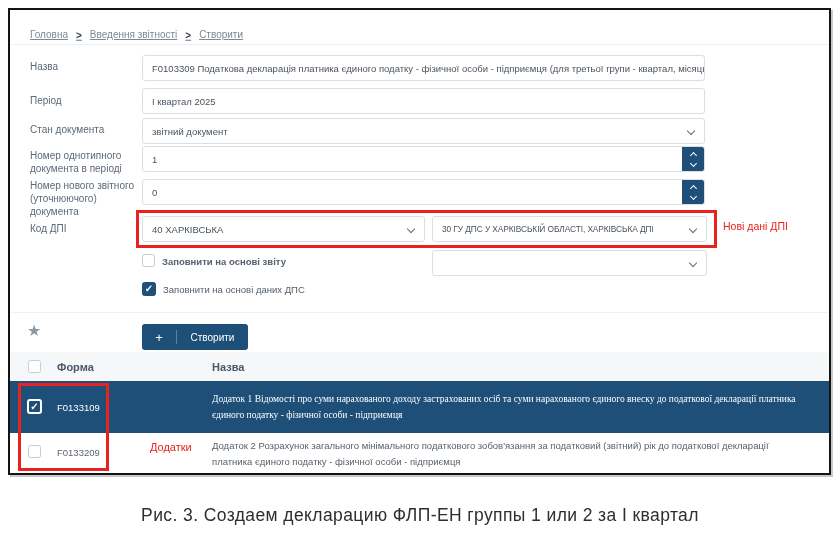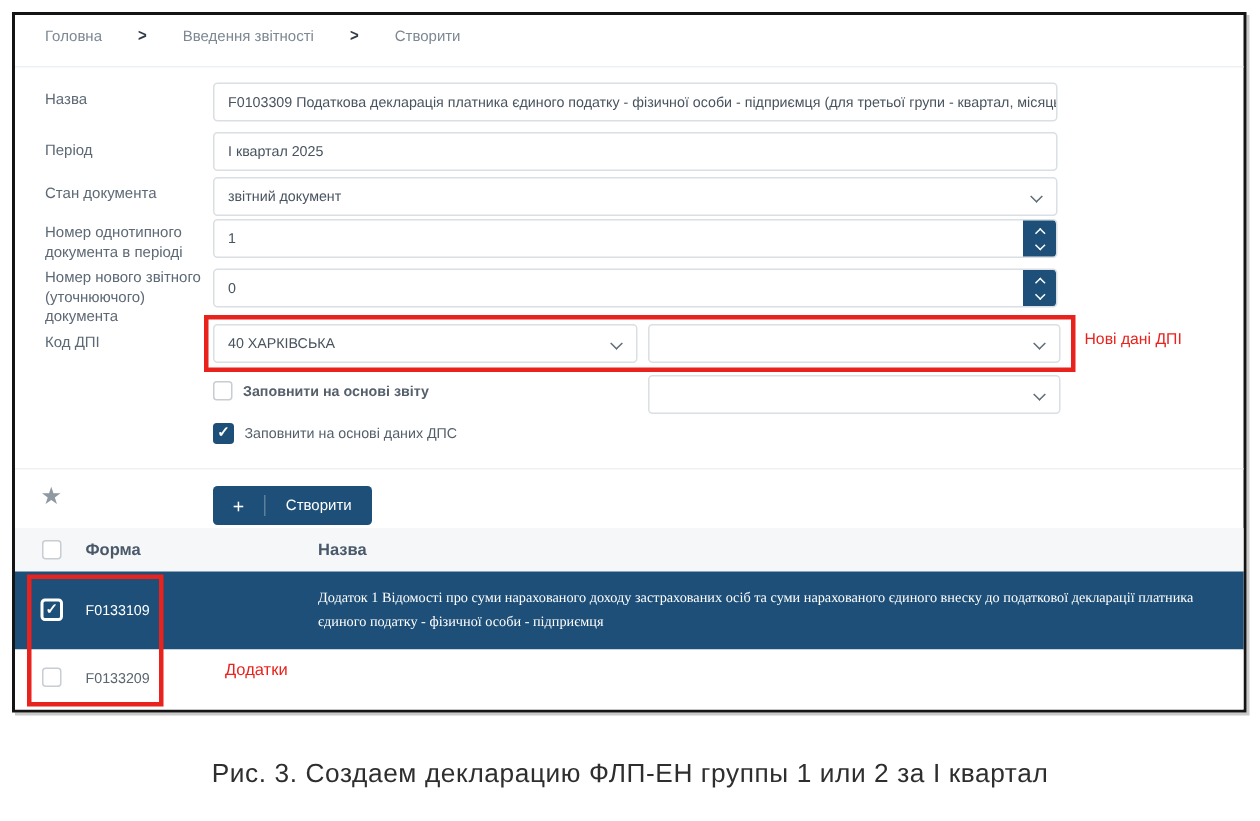--- a/index.html
+++ b/index.html
@@ -5,22 +5,22 @@
   * { margin:0; padding:0; box-sizing:border-box; }
   html,body { width:840px; height:547px; background:#ffffff; font-family:"Liberation Sans", sans-serif; }
   .stage { position:relative; width:840px; height:547px; background:#fff; overflow:hidden; }
 
   
   .frame { position:absolute; left:8px; top:8px; width:823px; height:467px;
            border:2px solid #141414; background:#fff; box-shadow:2px 2px 0 0 #c9c9c9; }
   .frame-inner { position:relative; width:100%; height:100%; }
 
   
-  .breadcrumb { position:absolute; left:20px; top:9px; display:flex; align-items:center; gap:24px;
-                font-size:10px; color:#7d8893; }
+  .breadcrumb { position:absolute; left:20px; top:19px; display:flex; align-items:center; gap:8px;
+                font-size:10px; color:#7d8893;text-decoration:underline; }
   .crumb-sep { color:#323c46; font-weight:700; font-size:10px; transform:scaleY(1.15); }
 
   .divider { position:absolute; left:0; right:0; height:1px; background:#eef1f3; }
 
   
   .flabel { position:absolute; left:20px; width:104px; font-size:10px; color:#5d6975; line-height:13px; }
   .input { position:absolute; left:132px; width:563px; height:26px; border:1px solid #dadfe4;
            border-radius:3px; background:#fff; display:flex; align-items:center; padding:0 9px;
            font-size:9.5px; color:#49545f; white-space:nowrap; overflow:hidden; }
   .chev { width:6px; height:6px; border-right:1.6px solid #5f6b76; border-bottom:1.6px solid #5f6b76;
@@ -116,20 +116,21 @@
           <span class="chev white"></span>
         </span>
       </div>
 
       <div class="flabel" style="top:212px;">Код ДПІ</div>
       <div class="input" style="top:206px; width:283px;">
         <span>40 ХАРКІВСЬКА</span>
         <span class="chev select-caret"></span>
       </div>
       <div class="input" style="top:206px; left:422px; width:275px; font-size:8.4px; letter-spacing:-0.1px;">
+        <span>30 ГУ ДПС У ХАРКІВСЬКІЙ ОБЛАСТІ, ХАРКІВСЬКА ДПІ</span>
         <span class="chev select-caret"></span>
       </div>
       <div class="redbox" style="left:126px; top:200px; width:581px; height:38px;"></div>
       <div class="rednote" style="left:713px; top:210px;">Нові дані ДПІ</div>
 
       <span class="cb" style="position:absolute; left:132px; top:244px; width:13px; height:13px;"></span>
       <span class="cb-label" style="position:absolute; left:152px; top:246px;font-weight:bold;">Заповнити на основі звіту</span>
       <div class="input" style="top:240px; left:422px; width:275px;">
         <span></span>
         <span class="chev select-caret"></span>
@@ -159,20 +160,21 @@
         <span class="cb" style="position:absolute; left:17px; top:18px; width:15px; height:15px; background:transparent; border:2px solid #fff; border-radius:3px; color:#fff;">
           <span class="tick">✓</span>
         </span>
         <span class="code" style="top:21px; color:#ffffff;">F0133109</span>
         <div class="rowtext" style="top:10px; color:#ffffff;font-family:Liberation Serif, serif;">Додаток 1 Відомості про суми нарахованого доходу застрахованих осіб та суми нарахованого єдиного внеску до податкової декларації платника єдиного податку - фізичної особи - підприємця</div>
       </div>
 
       <div class="row2">
         <span class="cb" style="position:absolute; left:18px; top:12px; width:13px; height:13px;"></span>
         <span class="code" style="top:14px; color:#5a6570;">F0133209</span>
+        <div class="rowtext" style="top:5px; color:#56616b;">Додаток 2 Розрахунок загального мінімального податкового зобов'язання за податковий (звітний) рік до податкової декларації платника єдиного податку - фізичної особи - підприємця</div>
       </div>
 
       <div class="redbox" style="left:8px; top:373px; width:91px; height:88px;"></div>
       <div class="rednote" style="left:140px; top:431px; font-size:11px;">Додатки</div>
 
     </div>
   </div>
 
   <div class="caption">Рис. 3. Создаем декларацию ФЛП-ЕН группы 1 или 2 за I квартал</div>
 </div>

